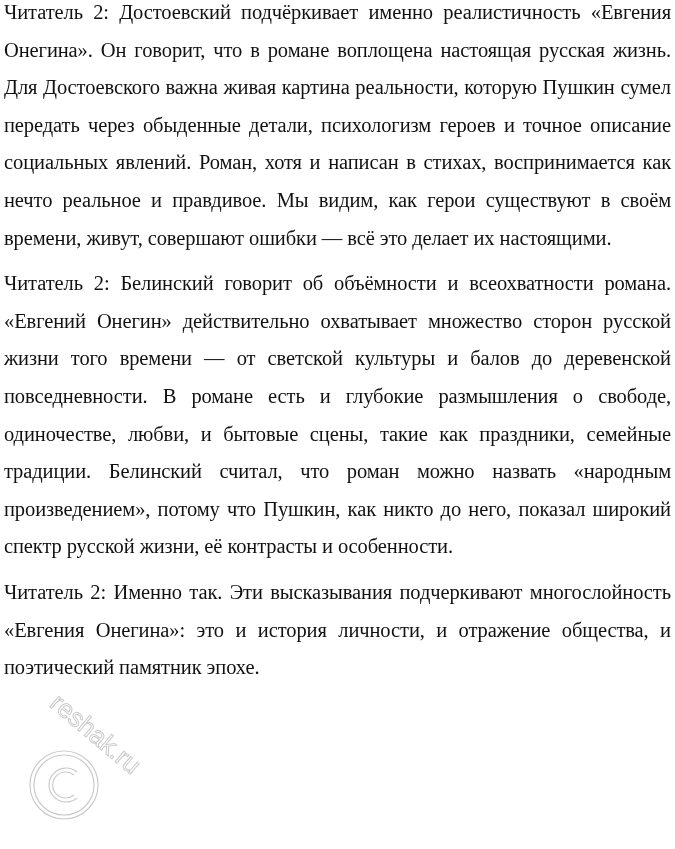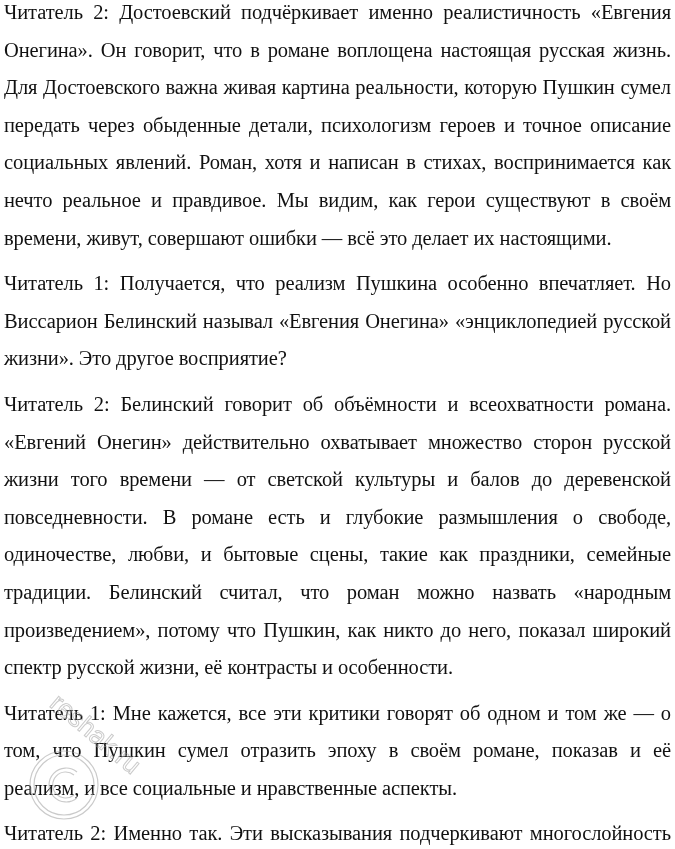--- a/index.html
+++ b/index.html
@@ -21,23 +21,21 @@
     .watermark {
       position: absolute; left: 22px; top: 690px; width: 120px; height: 150px;
       pointer-events: none; opacity: 0.55;
     }
   </style>
 </head>
 <body>
 
 <div class="doc">
   <p class="para"><span class="speaker">Читатель 2:</span><span> Достоевский подчёркивает именно реалистичность «Евгения Онегина». Он говорит, что в романе воплощена настоящая русская жизнь. Для Достоевского важна живая картина реальности, которую Пушкин сумел передать через обыденные детали, психологизм героев и точное описание социальных явлений. Роман, хотя и написан в стихах, воспринимается как нечто реальное и правдивое. Мы видим, как герои существуют в своём времени, живут, совершают ошибки — всё это делает их настоящими.</span></p>
-  <p class="para"><span class="speaker">Читатель 1:</span><span> Получается, что реализм Пушкина особенно впечатляет. Но Виссарион Белинский называл «Евгения Онегина» «энциклопедией русской жизни». Это другое восприятие?</span></p>
   <p class="para"><span class="speaker">Читатель 2:</span><span> Белинский говорит об объёмности и всеохватности романа. «Евгений Онегин» действительно охватывает множество сторон русской жизни того времени — от светской культуры и балов до деревенской повседневности. В романе есть и глубокие размышления о свободе, одиночестве, любви, и бытовые сцены, такие как праздники, семейные традиции. Белинский считал, что роман можно назвать «народным произведением», потому что Пушкин, как никто до него, показал широкий спектр русской жизни, её контрасты и особенности.</span></p>
-  <p class="para"><span class="speaker">Читатель 1:</span><span> Мне кажется, все эти критики говорят об одном и том же — о том, что Пушкин сумел отразить эпоху в своём романе, показав и её реализм, и все социальные и нравственные аспекты.</span></p>
   <p class="para"><span class="speaker">Читатель 2:</span><span> Именно так. Эти высказывания подчеркивают многослойность «Евгения Онегина»: это и история личности, и отражение общества, и поэтический памятник эпохе.</span></p>
 </div>
 
 <div class="watermark">
   <svg width="120" height="150" viewBox="0 0 120 150">
     <g fill="none" stroke="#a0a0a0" stroke-width="1.2">
       <circle cx="42" cy="95" r="34"></circle>
       <circle cx="42" cy="95" r="30"></circle>
       <path d="M55 82 A17 17 0 1 0 55 108"></path>
       <path d="M52 85 A13 13 0 1 0 52 105"></path>

